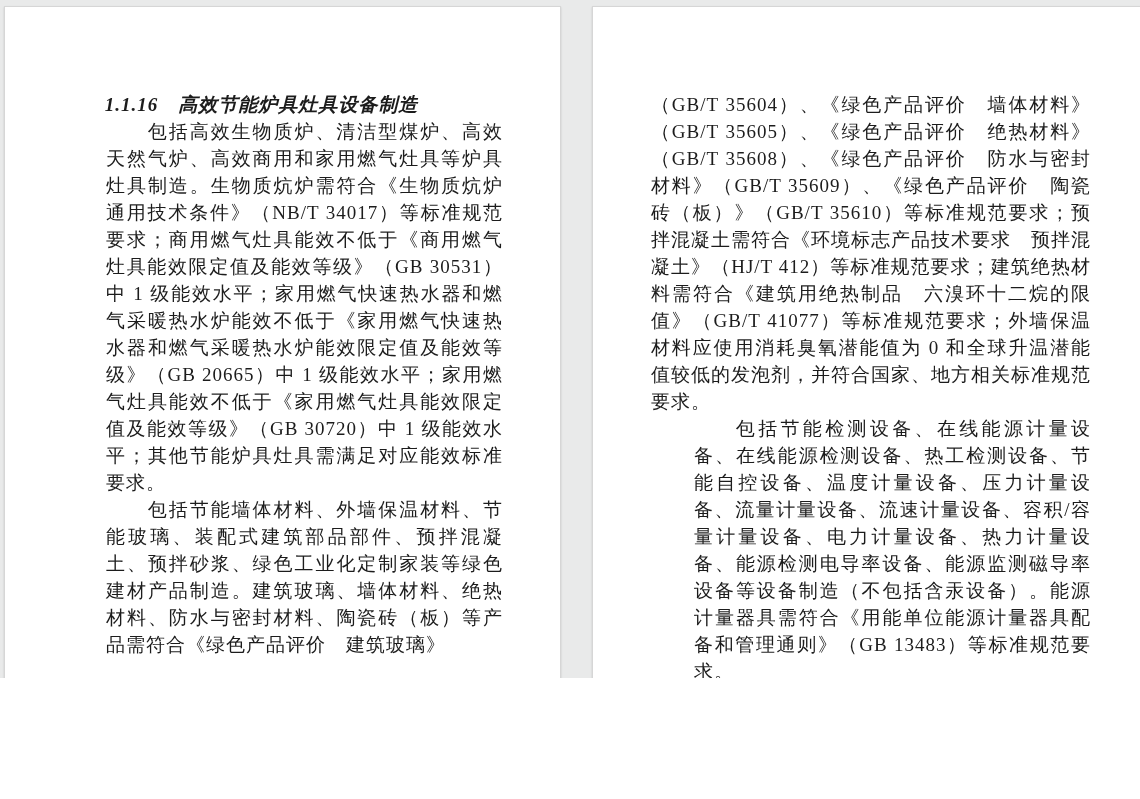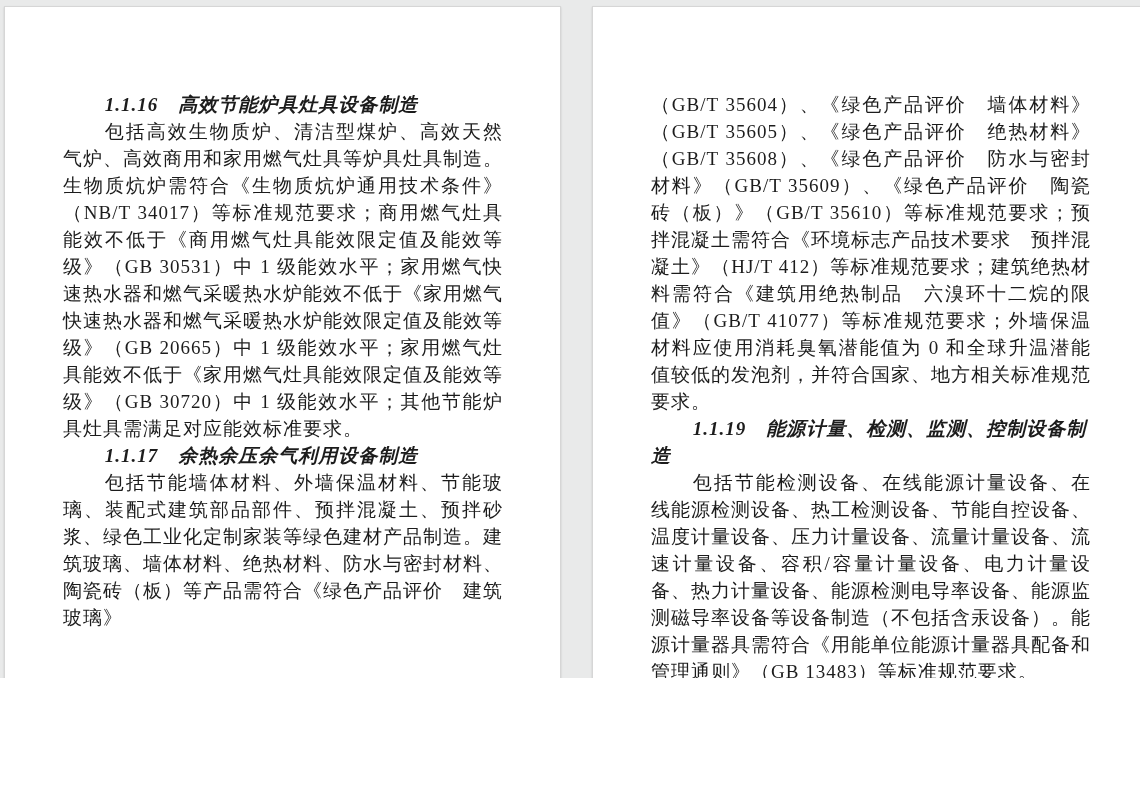--- a/index.html
+++ b/index.html
@@ -29,21 +29,21 @@
     top: 84px; left: 58px; right: 57px;
     color: var(--text-color, #1c1c1c);
     font-size: 19px;
     line-height: 27px;
     letter-spacing: 1px;
   }
   .blk {
     text-align: justify;
     text-justify: inter-character;
   }
-  .blk-body            { text-indent: 2.2em; }
+  .blk-body            { text-indent: 2.2em; margin-left: 43px; }
   .blk-body-continued  { text-indent: 0; }
   .blk-heading {
     text-indent: 2.2em;
     font-weight: 700;
     font-style: italic;
     text-align: left;
   }
   .blk-heading-sub {
     text-indent: 1.1em;
     font-weight: 700;
@@ -61,30 +61,28 @@
 </style>
 </head>
 <body>
 
 <div class="canvas">
 
   <div class="page page-left">
     <div class="page-body">
         <div class="blk blk-heading">1.1.16　高效节能炉具灶具设备制造</div>
         <div class="blk blk-body">包括高效生物质炉、清洁型煤炉、高效天然气炉、高效商用和家用燃气灶具等炉具灶具制造。生物质炕炉需符合《生物质炕炉通用技术条件》（NB/T 34017）等标准规范要求；商用燃气灶具能效不低于《商用燃气灶具能效限定值及能效等级》（GB 30531）中 1 级能效水平；家用燃气快速热水器和燃气采暖热水炉能效不低于《家用燃气快速热水器和燃气采暖热水炉能效限定值及能效等级》（GB 20665）中 1 级能效水平；家用燃气灶具能效不低于《家用燃气灶具能效限定值及能效等级》（GB 30720）中 1 级能效水平；其他节能炉具灶具需满足对应能效标准要求。</div>
-        <div class="blk blk-heading">1.1.17　余热余压余气利用设备制造</div>
         <div class="blk blk-body">包括节能墙体材料、外墙保温材料、节能玻璃、装配式建筑部品部件、预拌混凝土、预拌砂浆、绿色工业化定制家装等绿色建材产品制造。建筑玻璃、墙体材料、绝热材料、防水与密封材料、陶瓷砖（板）等产品需符合《绿色产品评价　建筑玻璃》</div>
       </div>
     <div class="page-number">7</div>
   </div>
 
   <div class="page page-right">
     <div class="page-body">
         <div class="blk blk-body-continued">（GB/T 35604）、《绿色产品评价　墙体材料》（GB/T 35605）、《绿色产品评价　绝热材料》（GB/T 35608）、《绿色产品评价　防水与密封材料》（GB/T 35609）、《绿色产品评价　陶瓷砖（板）》（GB/T 35610）等标准规范要求；预拌混凝土需符合《环境标志产品技术要求　预拌混凝土》（HJ/T 412）等标准规范要求；建筑绝热材料需符合《建筑用绝热制品　六溴环十二烷的限值》（GB/T 41077）等标准规范要求；外墙保温材料应使用消耗臭氧潜能值为 0 和全球升温潜能值较低的发泡剂，并符合国家、地方相关标准规范要求。</div>
-        <div class="blk blk-heading">1.1.19　能源计量、检测、监测、控制设备制造</div>
         <div class="blk blk-body">包括节能检测设备、在线能源计量设备、在线能源检测设备、热工检测设备、节能自控设备、温度计量设备、压力计量设备、流量计量设备、流速计量设备、容积/容量计量设备、电力计量设备、热力计量设备、能源检测电导率设备、能源监测磁导率设备等设备制造（不包括含汞设备）。能源计量器具需符合《用能单位能源计量器具配备和管理通则》（GB 13483）等标准规范要求。</div>
         <div class="blk blk-heading-sub">1.2　先进交通装备制造</div>
         <div class="blk blk-body">包括新能源汽车电池及锂电正极材料、电机及其控制系统、电附件、插电式混合动力专用发动机、机电耦合系统及能量回收系统等新能源汽车关键核心零部件装备及主要材料制造。新能源</div>
       </div>
     <div class="page-number">8</div>
   </div>
 
 </div>
 
 </body></html>

